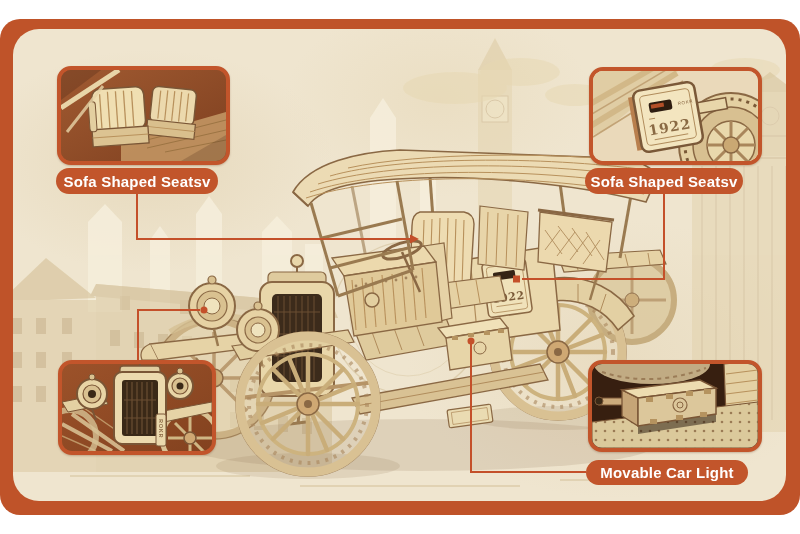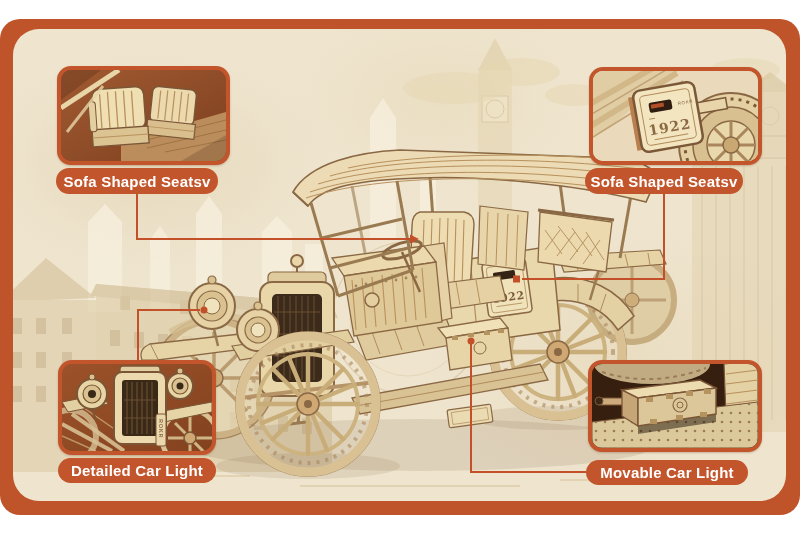--- a/index.html
+++ b/index.html
@@ -599,20 +599,17 @@
       </g>
     </svg>
   </div>
 
   <div class="pill pill-tl">
     <span>Sofa Shaped Seatsv</span>
   </div>
   <div class="pill pill-tr">
     <span>Sofa Shaped Seatsv</span>
   </div>
-  <div class="pill pill-bl">
-    <span>Detailed Car Light</span>
-  </div>
   <div class="pill pill-br">
     <span>Movable Car Light</span>
   </div>
 
 </div>
 
 </body></html>

